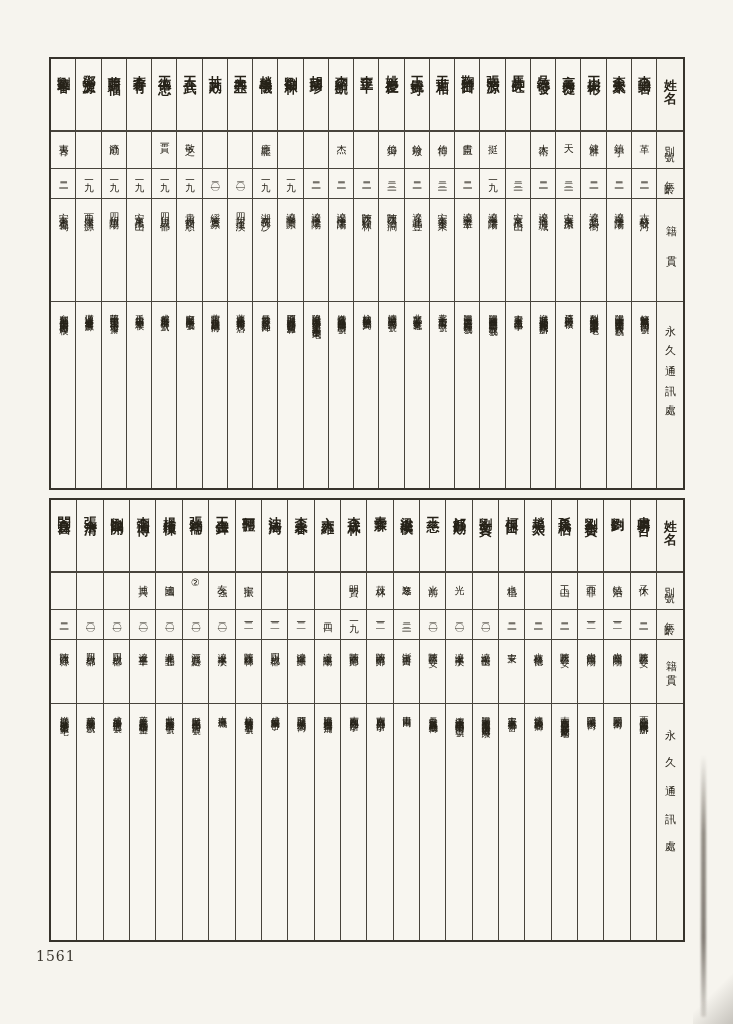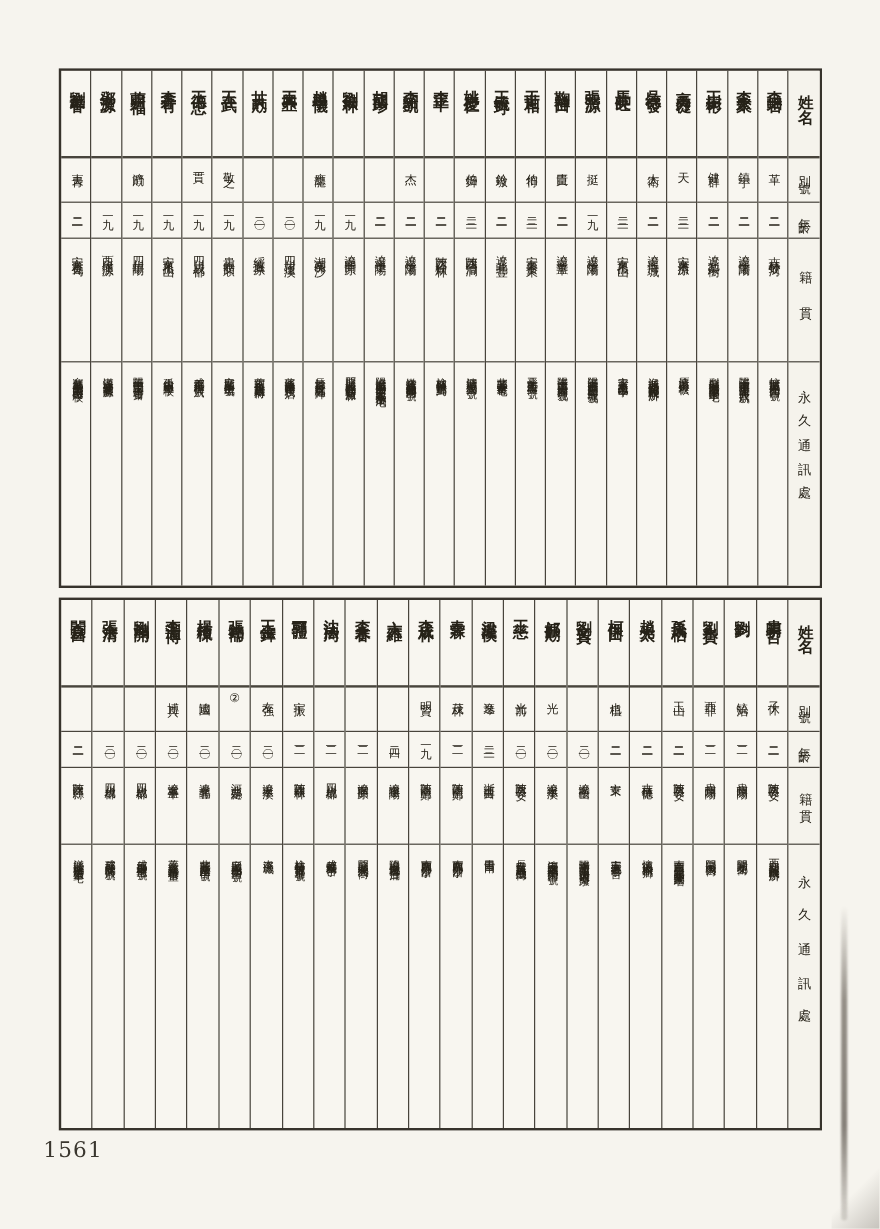--- a/index.html
+++ b/index.html
@@ -64,21 +64,21 @@
   .head-alias .vtext{ font-size:10.5px; letter-spacing:5px; padding-top:6px; }
   .head-age   .vtext{ font-size:10.5px; letter-spacing:3px; padding-top:4px; }
   #top-table    .head-native .vtext{ font-size:11px; letter-spacing:30px; padding-top:18px; }
   #bottom-table .head-native .vtext{ font-size:11px; letter-spacing:14px; padding-top:12px; }
   #top-table    .head-addr .vtext{ font-size:11px; letter-spacing:20px; padding-top:14px; line-height:13px; }
   #bottom-table .head-addr .vtext{ font-size:11px; letter-spacing:28px; padding-top:16px; line-height:13px; }
   .page-number{
     position:absolute;
     left:36px; top:948px;
     font-family:"DejaVu Serif", serif;
-    font-size:18px;
+    font-size:14px;
     color:#3a362e;
     letter-spacing:1px;
   }
   .scan-streak{
     position:absolute;
     right:27px; top:755px;
     width:5px; height:262px;
     background:linear-gradient(to bottom,
       rgba(70,62,52,0),
       rgba(70,62,52,.55) 30%,

